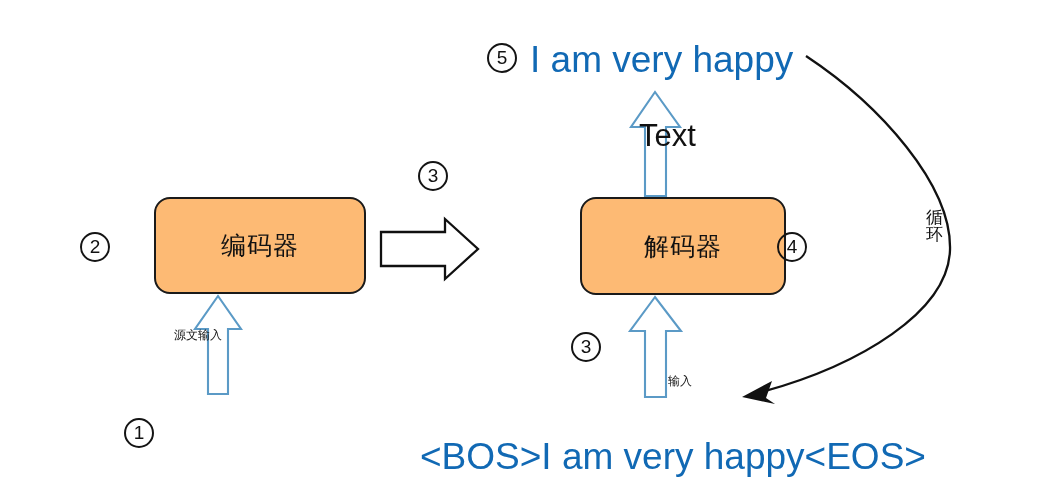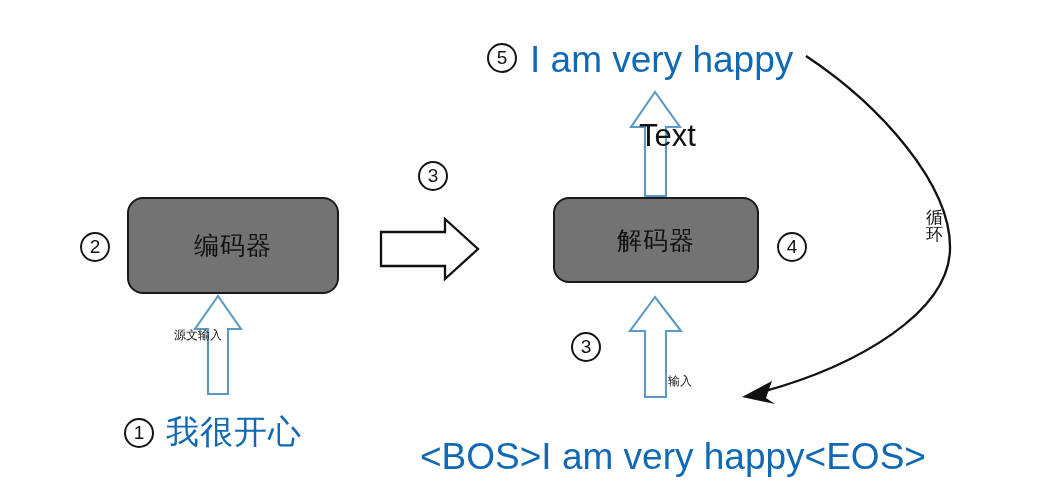--- a/index.html
+++ b/index.html
@@ -21,25 +21,26 @@
     top: 0;
     width: 1060px;
     height: 500px;
   }
   .abs { position: absolute; }
 
   
   .proc-box {
     border: 2.4px solid #1a1a1a;
     border-radius: 16px;
-    background: #737373;
+    background: #fdba74;
     display: flex;
     align-items: center;
     justify-content: center;
     box-sizing: border-box;
+    margin-left: 27px;
   }
   .proc-box-label {
     font-size: 25px;
     color: #111111;
     letter-spacing: 1px;
     font-family: "DejaVu Sans", "Liberation Sans", sans-serif;
   }
 
   
   .step-num {
@@ -149,27 +150,26 @@
   <div class="abs step-num" style="left:80px; top:232px;">
     <span>2</span>
   </div>
 
   <div class="abs caption" style="left:174px; top:327px;">源文输入</div>
 
   <div class="abs step-num" style="left:124px; top:418px;">
     <span>1</span>
   </div>
 
-  <div class="abs blue-text cjk" style="left:166px; top:410px;">我很开心</div>
 
   <div class="abs step-num" style="left:418px; top:161px;">
     <span>3</span>
   </div>
 
-  <div class="abs proc-box" style="left:553px; top:197px; width:206px; height:86px;">
+  <div class="abs proc-box" style="left:553px; top:197px; width:206px; height:98px;">
     <span class="proc-box-label">解码器</span>
   </div>
 
   <div class="abs step-num" style="left:777px; top:232px;">
     <span>4</span>
   </div>
 
   <div class="abs caption latin" style="left:639px; top:118px;">Text</div>
 
   <div class="abs step-num" style="left:571px; top:332px;">

